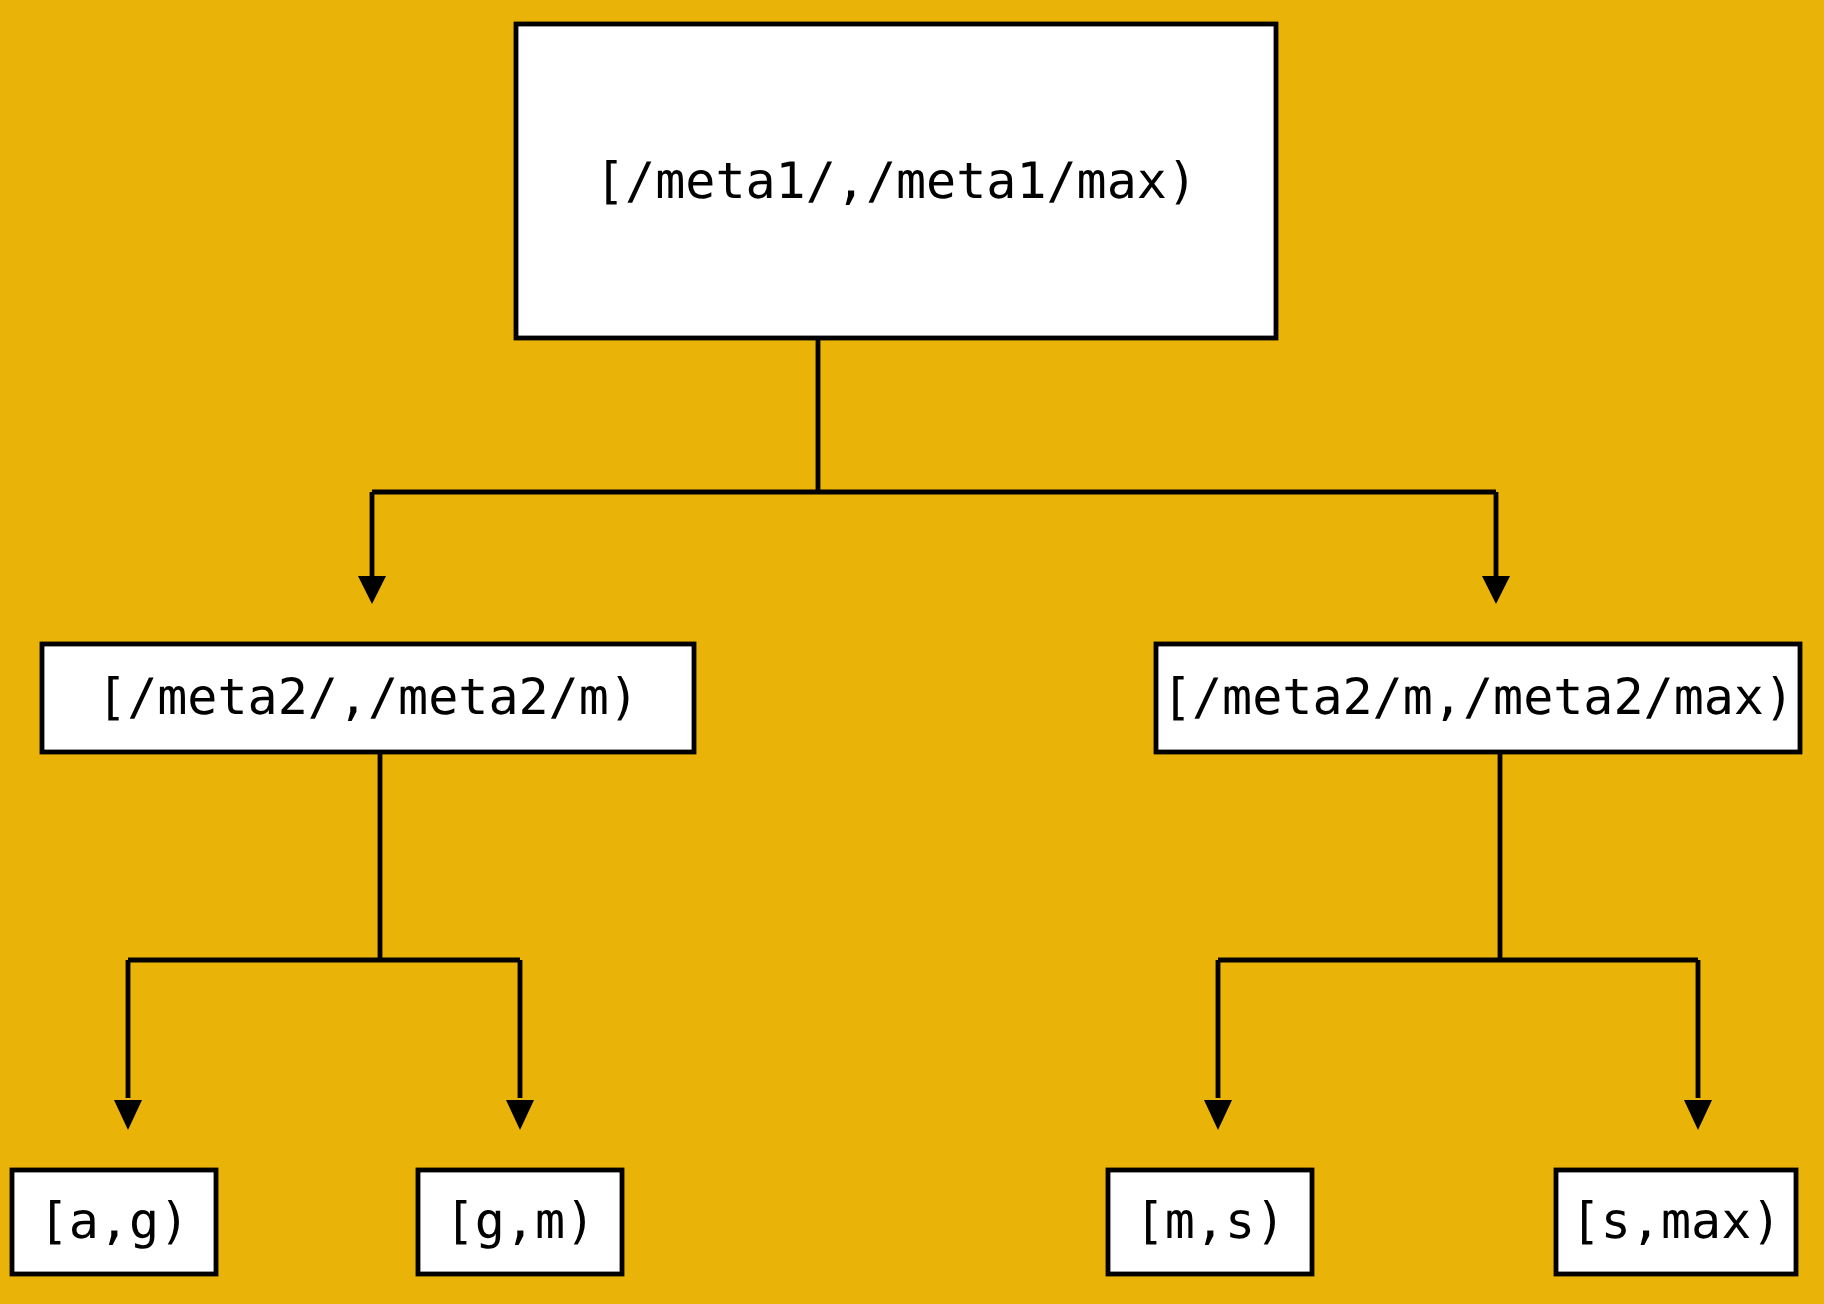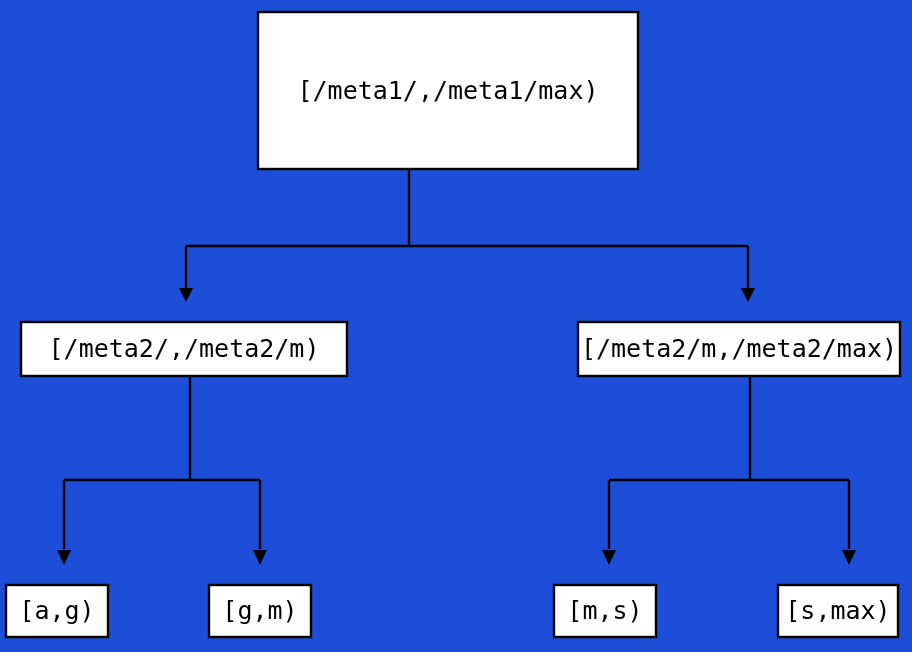--- a/index.html
+++ b/index.html
@@ -10,21 +10,21 @@
   body {
     width: 912px;
     height: 652px;
     font-family: "DejaVu Sans Mono", "Liberation Mono", monospace;
     overflow: hidden;
   }
   #diagram-root {
     position: relative;
     width: 912px;
     height: 652px;
-    background: #1d4ed8;
+    background: #eab308;
   }
   svg.tree-canvas {
     position: absolute;
     top: 0;
     left: 0;
     width: 912px;
     height: 652px;
     display: block;
   }
   .node-box {

